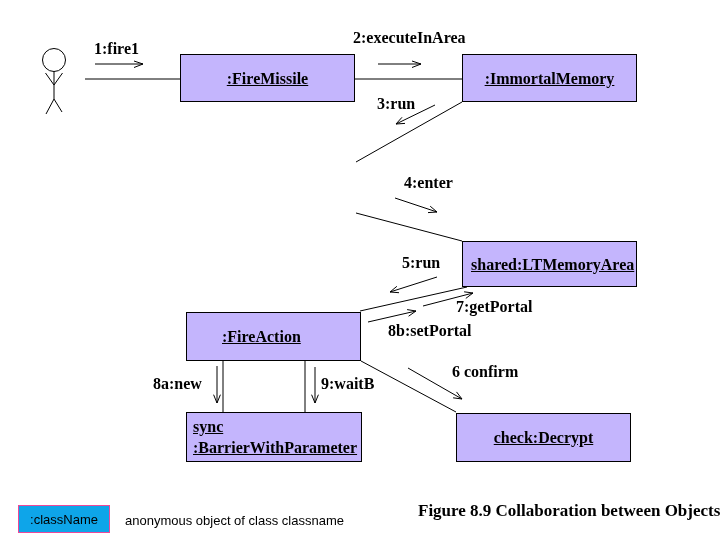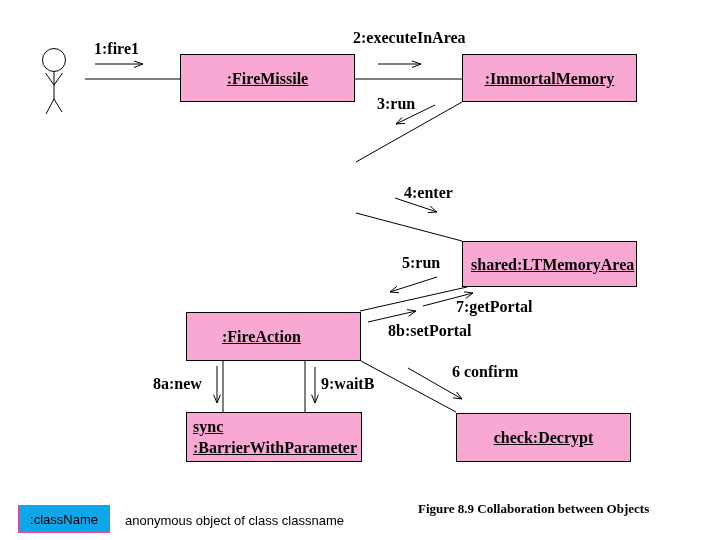--- a/index.html
+++ b/index.html
@@ -9,21 +9,21 @@
     background:#ffffff;
     font-family:"Liberation Serif", serif;
     color:#000;
     overflow:hidden;
   }
   svg.layer{position:absolute;left:0;top:0;width:720px;height:540px;}
   svg.layer line, svg.layer path, svg.layer circle{stroke:#000;stroke-width:1;fill:none;}
   .node{
     position:absolute;
     border:1px solid #000;
-    background:#f9a8d4;
+    background:#c4b5fd;
     box-sizing:border-box;
     display:flex;flex-direction:column;justify-content:center;align-items:center;
     font-weight:bold;font-size:16px;line-height:21px;
     white-space:nowrap;
   }
   .node.align-left{align-items:flex-start;}
   .node .uline{text-decoration:underline;}
   .msg{
     position:absolute;
     font-weight:bold;font-size:16px;line-height:16px;
@@ -35,21 +35,21 @@
     display:flex;align-items:center;justify-content:center;
     font-family:"Liberation Sans", sans-serif;font-size:13px;
   }
   .legend-text{
     position:absolute;left:125px;top:513px;
     font-family:"Liberation Sans", sans-serif;font-size:13px;
     white-space:nowrap;
   }
   .caption{
     position:absolute;left:418px;top:501px;
-    font-weight:bold;font-size:13px;
+    font-weight:bold;font-size:17px;
     white-space:nowrap;
   }
 </style>
 </head>
 <body>
 
 <div class="canvas">
 
   <svg class="layer">
 
@@ -105,21 +105,21 @@
     <span class="uline">:BarrierWithParameter</span>
   </div>
 
   <div class="node" style="left:456px;top:413px;width:175px;height:49px">
     <span class="uline">check:Decrypt</span>
   </div>
 
   <div class="msg" style="left:94px;top:41px">1:fire1</div>
   <div class="msg" style="left:353px;top:30px">2:executeInArea</div>
   <div class="msg" style="left:377px;top:96px">3:run</div>
-  <div class="msg" style="left:404px;top:185px">4:enter</div>
+  <div class="msg" style="left:404px;top:175px">4:enter</div>
   <div class="msg" style="left:402px;top:255px">5:run</div>
   <div class="msg" style="left:456px;top:299px">7:getPortal</div>
   <div class="msg" style="left:388px;top:323px">8b:setPortal</div>
   <div class="msg" style="left:153px;top:376px">8a:new</div>
   <div class="msg" style="left:321px;top:376px">9:waitB</div>
   <div class="msg" style="left:452px;top:364px">6 confirm</div>
 
   <div class="legend-box">
     <span>:className</span>
   </div>

